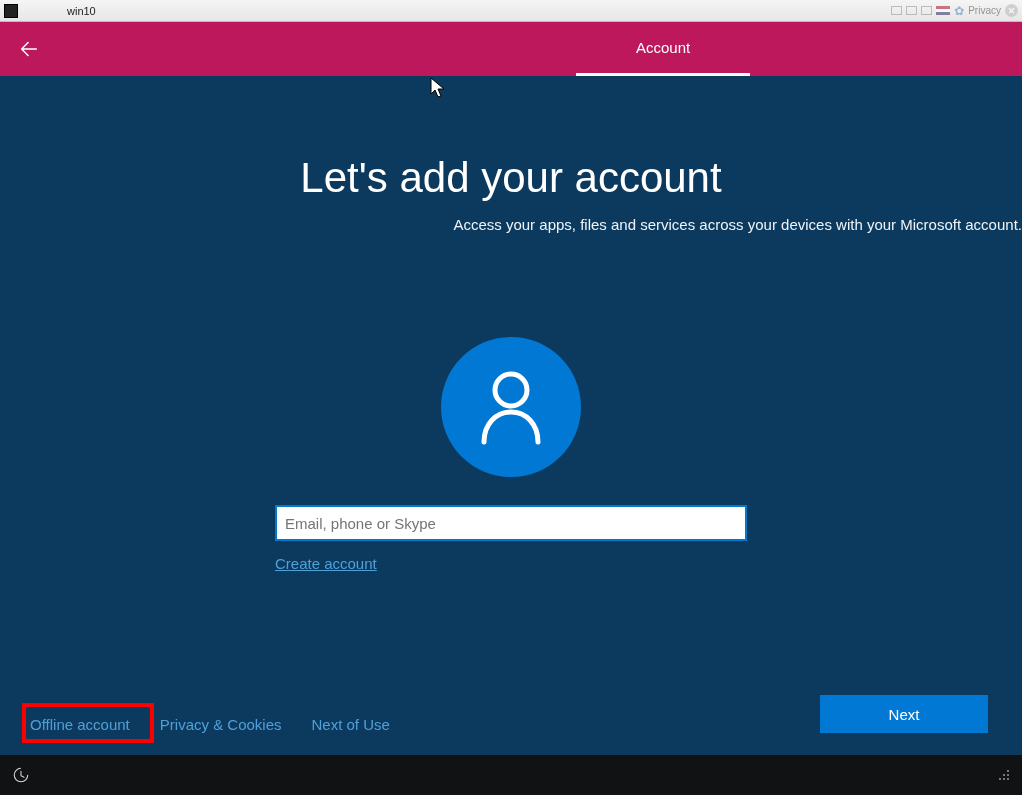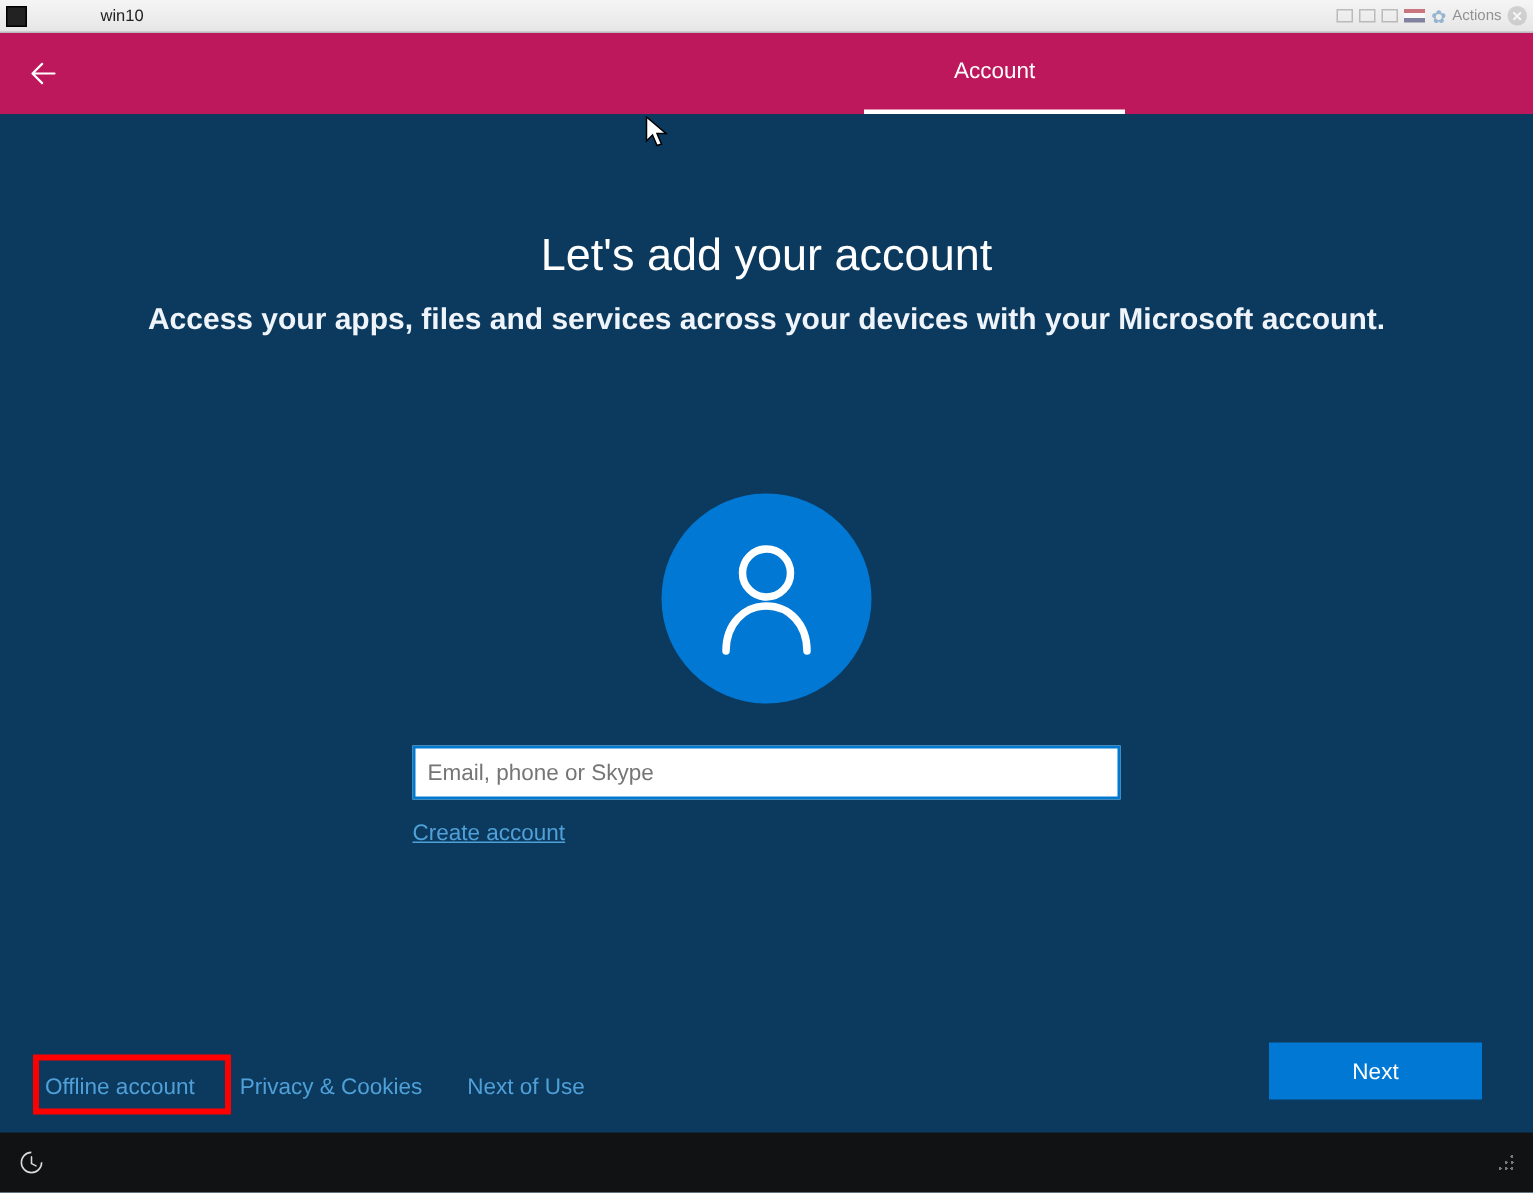--- a/index.html
+++ b/index.html
@@ -83,28 +83,28 @@
     
     .oobe-body {
       position:absolute;
       top:54px; left:0; right:0; bottom:40px;
       background:#0c3a5e;
       color:#fff;
     }
     .heading {
       text-align:center;
       margin-top:78px;
-      font-size:30px;
+      font-size:42px;
       font-weight:300;
     }
     .subhead {
-      text-align:center;
+      text-align:right;
       margin-top:14px;
-      font-size:20px;
-      font-weight:700;
+      font-size:15px;
+      font-weight:400;
       color:#eef4f9;
     }
     .avatar-circle {
       width:140px; height:140px;
       background:#0078d4;
       border-radius:50%;
       margin: 104px auto 0;
       display:flex; align-items:center; justify-content:center;
     }
     .email-input {
@@ -139,21 +139,21 @@
     .highlight-box {
       position:absolute;
       left:22px; bottom:12px;
       width:132px; height:40px;
       border:4px solid #ff0000;
       pointer-events:none;
     }
     .next-btn {
       position:absolute;
       right:34px; bottom:22px;
-      width:142px; height:38px;
+      width:168px; height:38px;
       background:#0078d4;
       color:#fff;
       font-size:15px;
       display:flex; align-items:center; justify-content:center;
       cursor:pointer;
       border:none;
     }
     
     .oobe-taskbar {
       position:absolute;
@@ -193,21 +193,21 @@
 <div class="vm-titlebar">
   <span class="vm-icon"></span>
   <span class="vm-title">win10</span>
   <span class="vm-spacer"></span>
   <span class="right-icons">
     <span class="box"></span>
     <span class="box"></span>
     <span class="box"></span>
     <span class="flag"></span>
     <span class="gear">✿</span>
-    <span>Actions</span>
+    <span>Privacy</span>
     <span class="close-circle">✕</span>
   </span>
 </div>
 
 <div class="oobe">
 
   <div class="oobe-header">
     <div class="back-btn">
       <svg width="22" height="22" viewBox="0 0 24 24">
         <path d="M20 12H5M11 5l-7 7 7 7" stroke="#fff" stroke-width="1.6" fill="none" stroke-linecap="round" stroke-linejoin="round"></path>

